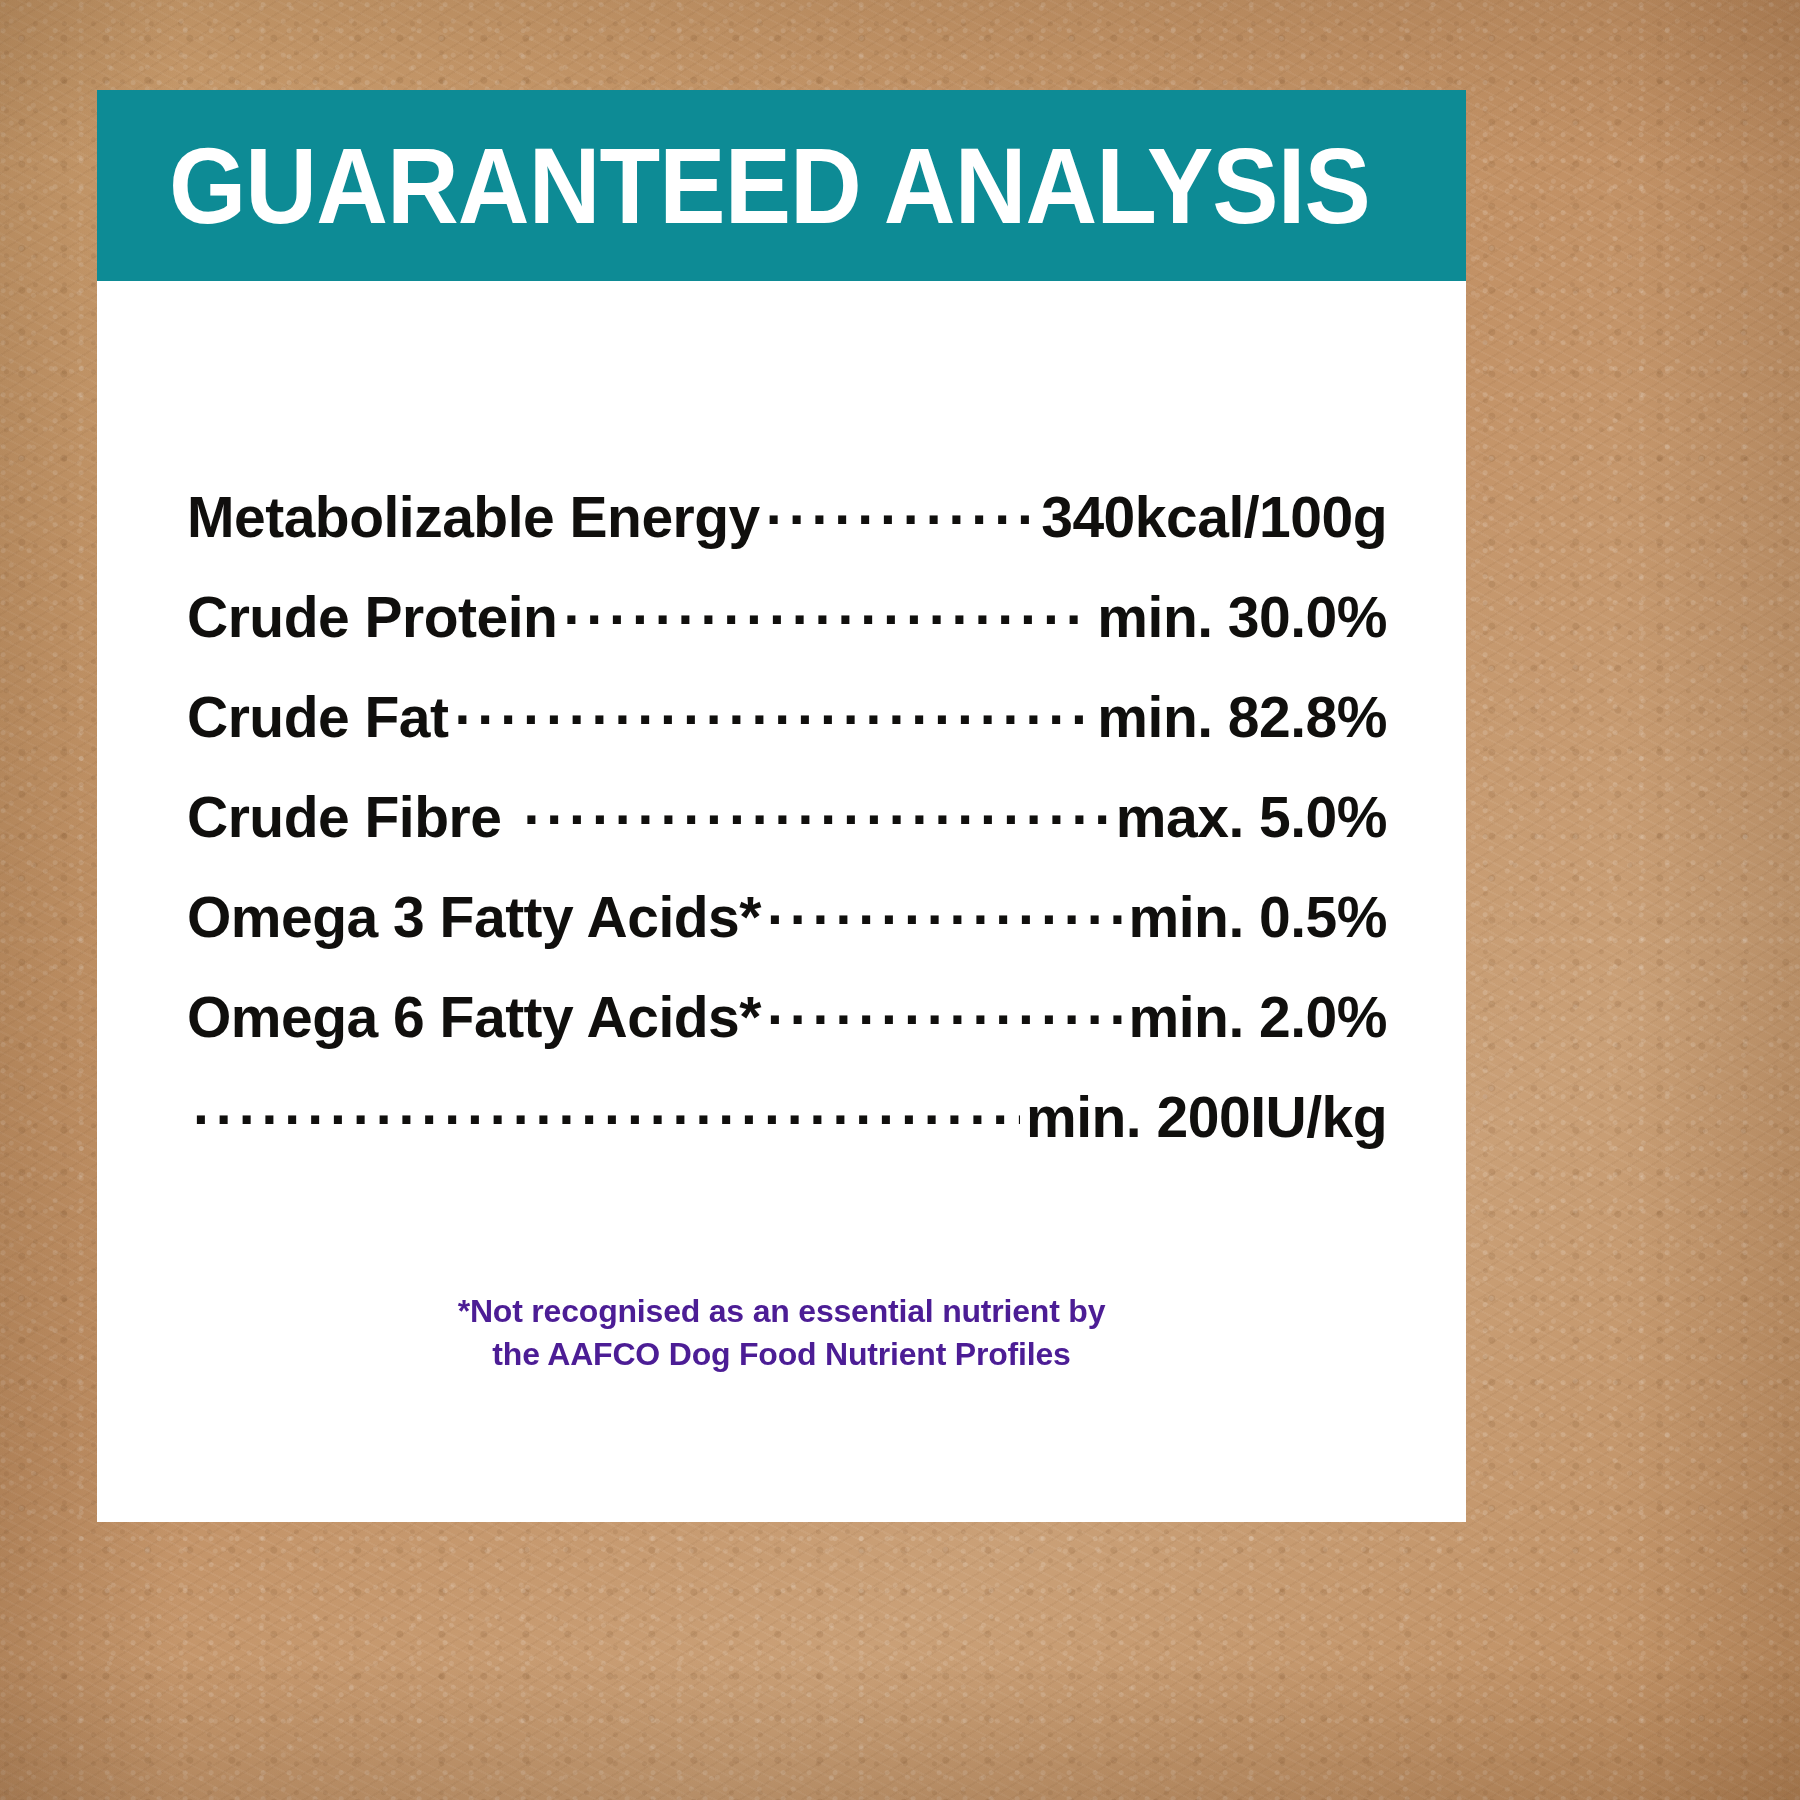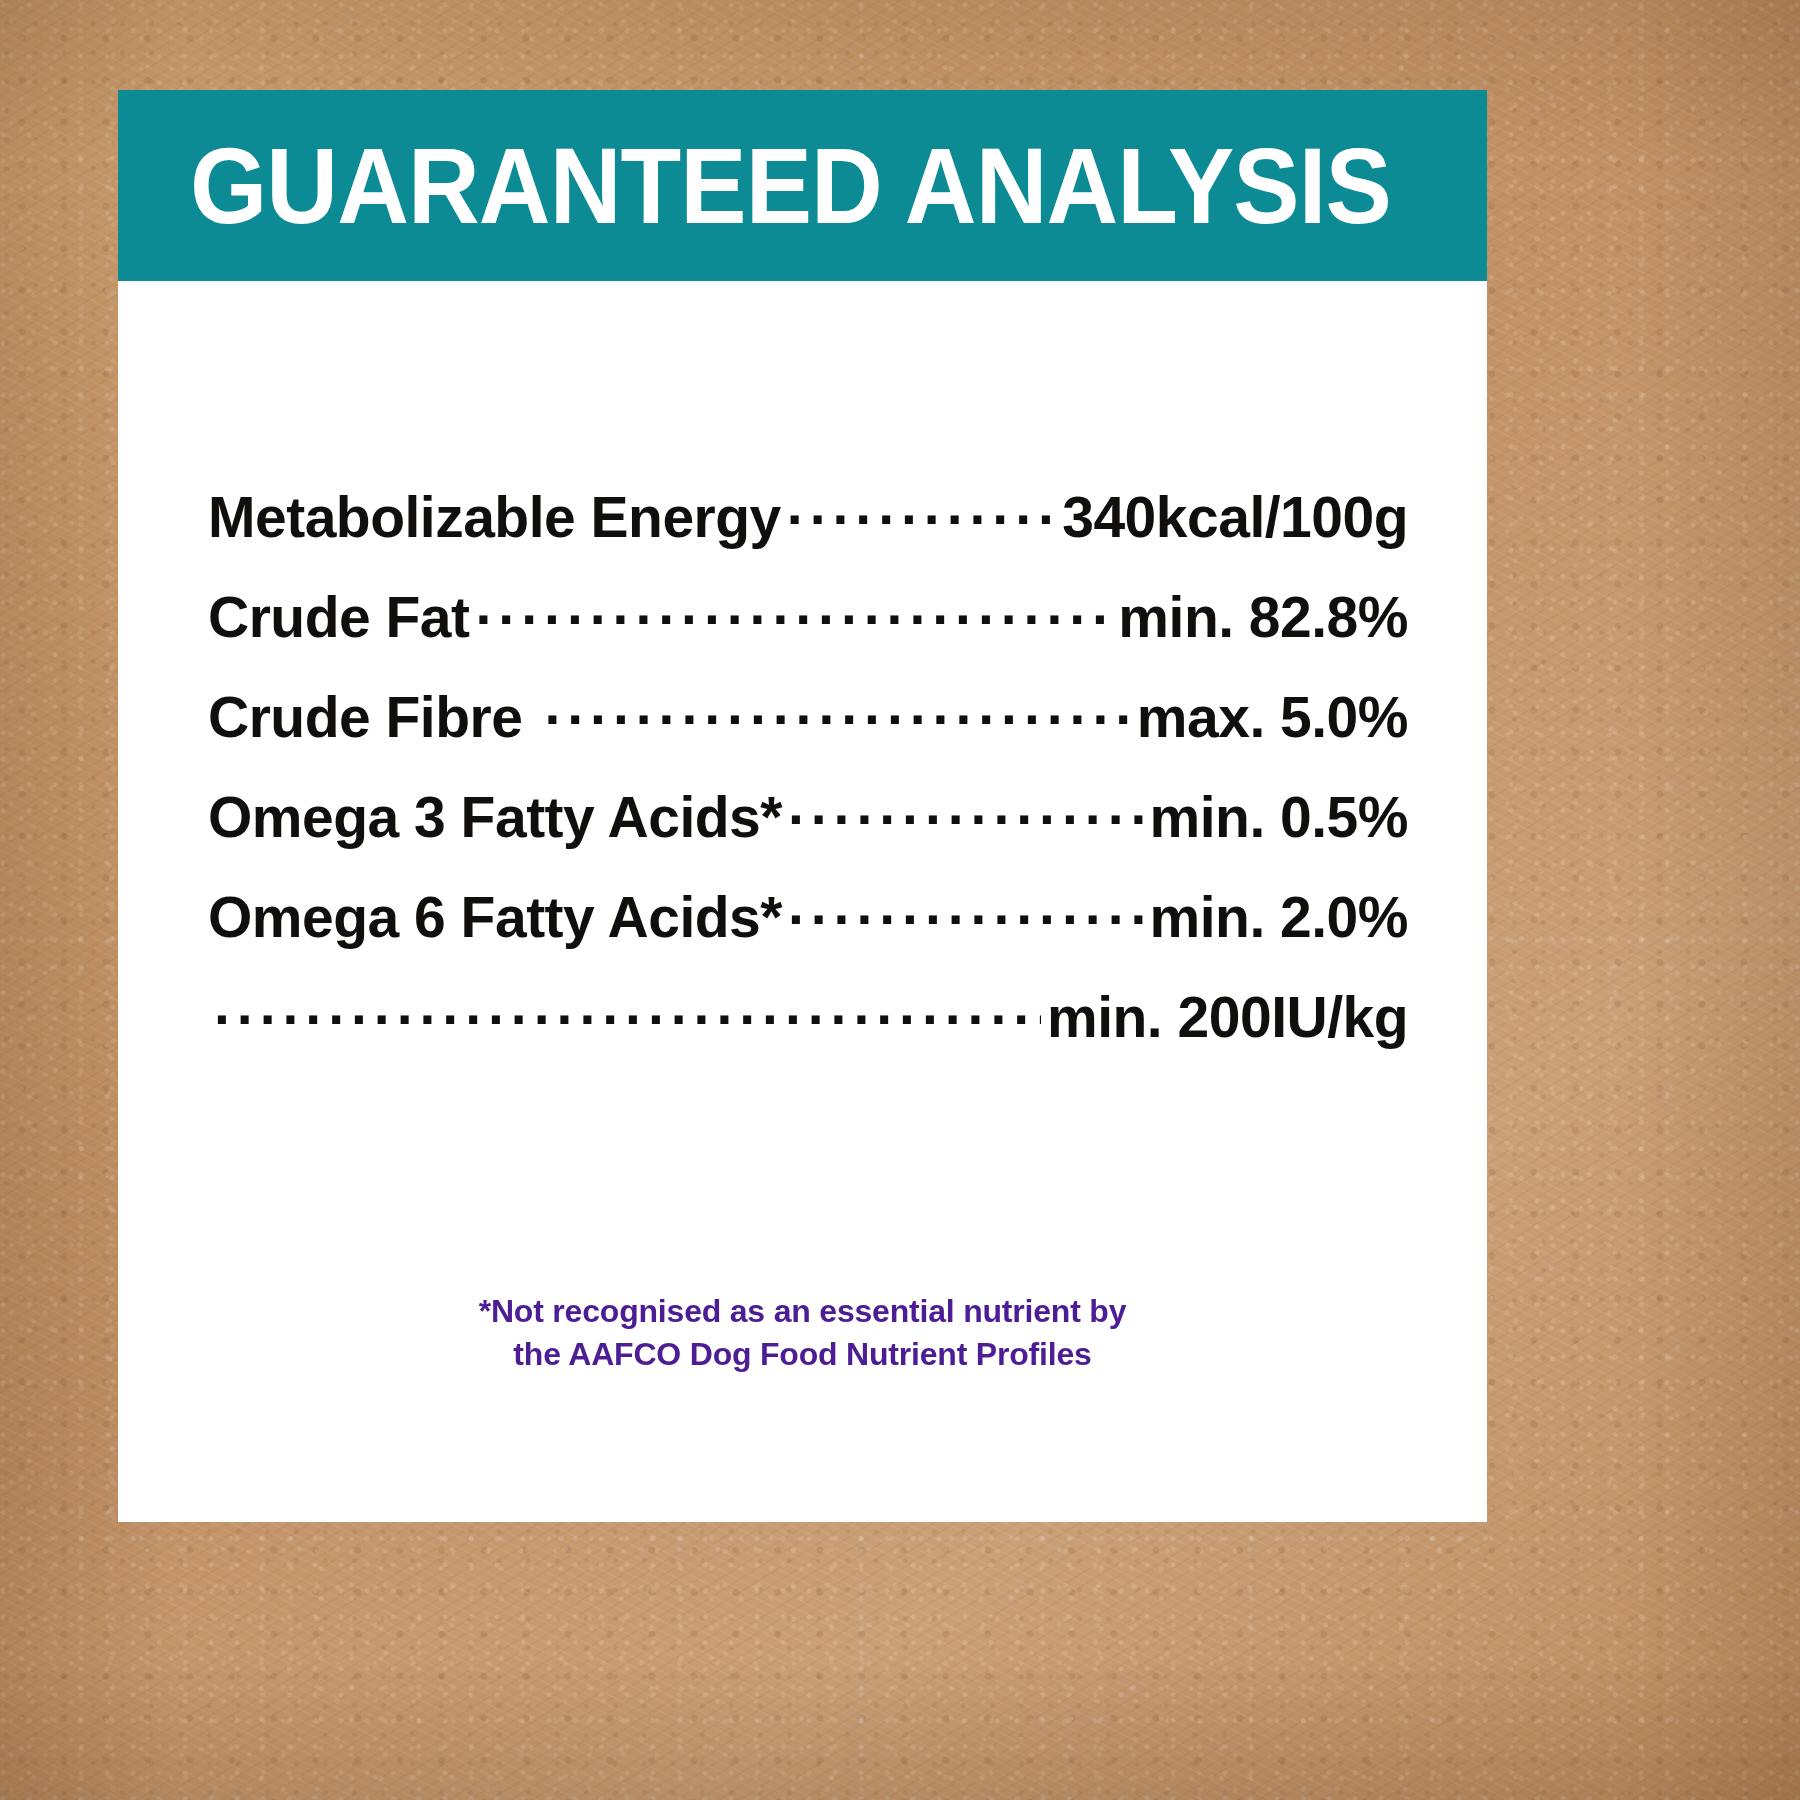--- a/index.html
+++ b/index.html
@@ -40,21 +40,21 @@
     background:
       radial-gradient(ellipse at 50% 45%, rgba(255,255,255,0.06) 0%, rgba(0,0,0,0) 55%),
       linear-gradient(to right, rgba(90,56,26,0.18) 0%, rgba(0,0,0,0) 10%, rgba(0,0,0,0) 90%, rgba(90,56,26,0.16) 100%),
       linear-gradient(to bottom, rgba(90,56,26,0.14) 0%, rgba(0,0,0,0) 9%, rgba(0,0,0,0) 92%, rgba(90,56,26,0.18) 100%);
     pointer-events: none;
   }
 
   
   .card {
     position: absolute;
-    left: 118px;
+    left: 97px;
     top: 90px;
     width: 1369px;
     height: 1432px;
     background: #ffffff;
   }
 
   
   .header-band {
     position: absolute;
     left: 0;
@@ -160,20 +160,25 @@
   </div>
 
   <div class="list">
 
     <div class="row first">
       <span class="row-label">Metabolizable Energy</span>
       <span class="leader"></span>
       <span class="row-value">340kcal/100g</span>
     </div>
 
+    <div class="row">
+      <span class="row-label">Crude Protein</span>
+      <span class="leader"></span>
+      <span class="row-value">min. 30.0%</span>
+    </div>
 
     <div class="row">
       <span class="row-label">Crude Fat</span>
       <span class="leader"></span>
       <span class="row-value">min. 82.8%</span>
     </div>
 
     <div class="row">
       <span class="row-label">Crude Fibre</span>
       <span class="row-gap spaced"></span>

